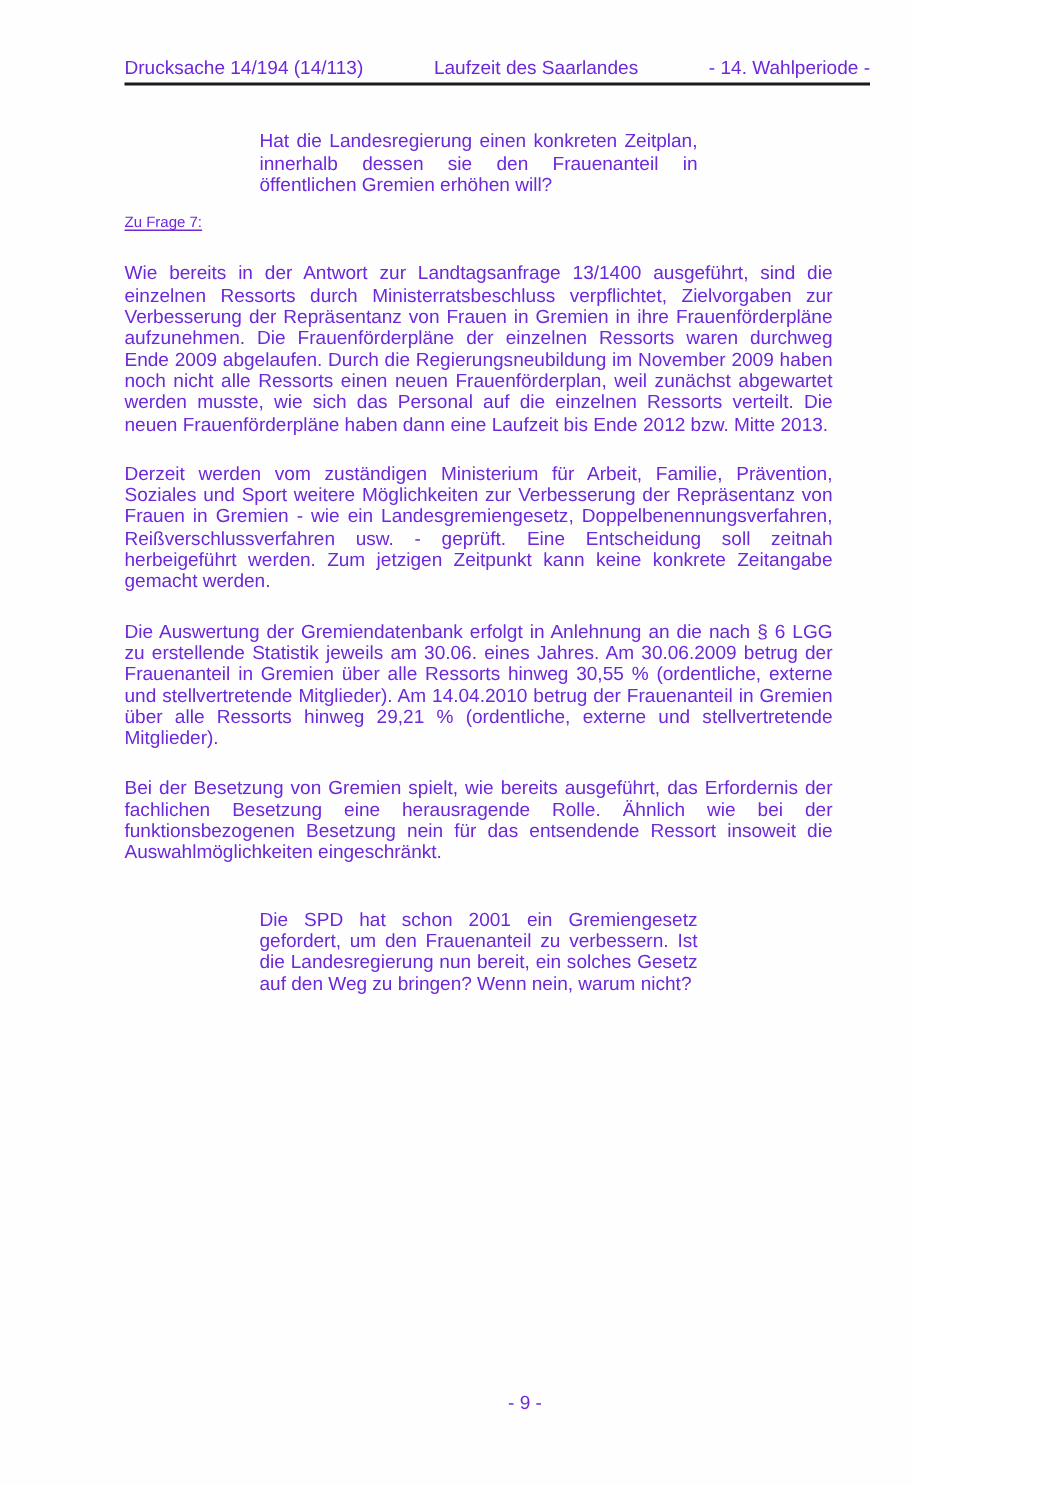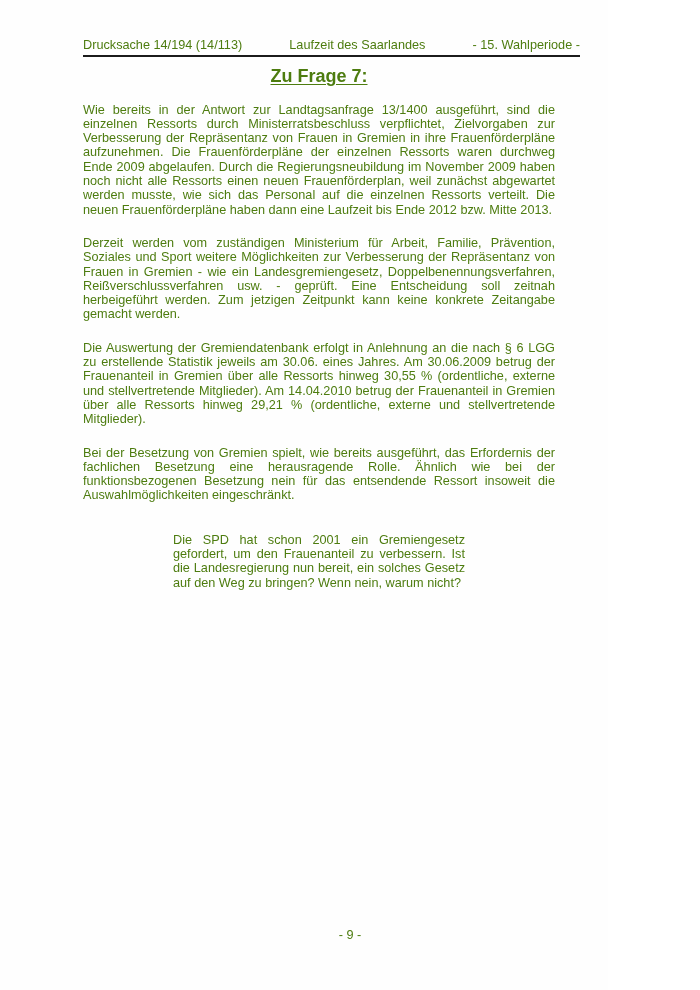--- a/index.html
+++ b/index.html
@@ -5,21 +5,21 @@
   html, body {
     margin: 0;
     padding: 0;
     background: #ffffff;
   }
   .page {
     position: relative;
     width: 608px;
     height: 990px;
     background: #fefefe;
-    color: #4d7c0f;
+    color: #6d28d9;
     font-family: "Liberation Sans", "DejaVu Sans", sans-serif;
     font-size: 12.7px;
     line-height: 14.3px;
     box-sizing: border-box;
     padding: 38px 53px 0 83px;
     overflow: hidden;
   }
   .doc-header {
     display: flex;
     justify-content: space-between;
@@ -29,25 +29,24 @@
     padding-bottom: 3px;
     white-space: nowrap;
   }
   .quote {
     margin: 30px 0 0 90px;
     width: 292px;
     text-align: justify;
   }
   .frage-heading {
     margin: 12px 0 0 0;
-    font-size: 18px;
-    font-weight: bold;
+    font-size: 10px;
+    font-weight: normal;
     text-decoration: underline;
     text-underline-offset: 2px;
-    text-align: center;
   }
   .body-par {
     margin: 19px 0 0 0;
     text-align: justify;
   }
   .page-footer {
     position: absolute;
     top: 928px;
     left: 0;
     width: 700px;
@@ -56,23 +55,24 @@
   p, h2, div, span { -webkit-font-smoothing: antialiased; }
 </style>
 </head>
 <body>
 
 <div class="page">
 
   <div class="doc-header">
     <span>Drucksache 14/194 (14/113)</span>
     <span>Laufzeit des Saarlandes</span>
-    <span>- 15. Wahlperiode -</span>
+    <span>- 14. Wahlperiode -</span>
   </div>
 
+  <p class="quote">Hat die Landesregierung einen konkreten Zeitplan, innerhalb dessen sie den Frauenanteil in öffentlichen Gremien erhöhen will?</p>
 
   <h2 class="frage-heading">Zu Frage 7:</h2>
 
   <p class="body-par">Wie bereits in der Antwort zur Landtagsanfrage 13/1400 ausgeführt, sind die einzelnen Ressorts durch Ministerratsbeschluss verpflichtet, Zielvorgaben zur Verbesserung der Repräsentanz von Frauen in Gremien in ihre Frauenförderpläne aufzunehmen. Die Frauenförderpläne der einzelnen Ressorts waren durchweg Ende 2009 abgelaufen. Durch die Regierungsneubildung im November 2009 haben noch nicht alle Ressorts einen neuen Frauenförderplan, weil zunächst abgewartet werden musste, wie sich das Personal auf die einzelnen Ressorts verteilt. Die neuen Frauenförderpläne haben dann eine Laufzeit bis Ende 2012 bzw. Mitte 2013.</p>
 
   <p class="body-par">Derzeit werden vom zuständigen Ministerium für Arbeit, Familie, Prävention, Soziales und Sport weitere Möglichkeiten zur Verbesserung der Repräsentanz von Frauen in Gremien - wie ein Landesgremiengesetz, Doppelbenennungsverfahren, Reißverschlussverfahren usw. - geprüft. Eine Entscheidung soll zeitnah herbeigeführt werden. Zum jetzigen Zeitpunkt kann keine konkrete Zeitangabe gemacht werden.</p>
 
 
 
   <p class="body-par">Die Auswertung der Gremiendatenbank erfolgt in Anlehnung an die nach § 6 LGG zu erstellende Statistik jeweils am 30.06. eines Jahres. Am 30.06.2009 betrug der Frauenanteil in Gremien über alle Ressorts hinweg 30,55 % (ordentliche, externe und stellvertretende Mitglieder). Am 14.04.2010 betrug der Frauenanteil in Gremien über alle Ressorts hinweg 29,21 % (ordentliche, externe und stellvertretende Mitglieder).</p>

